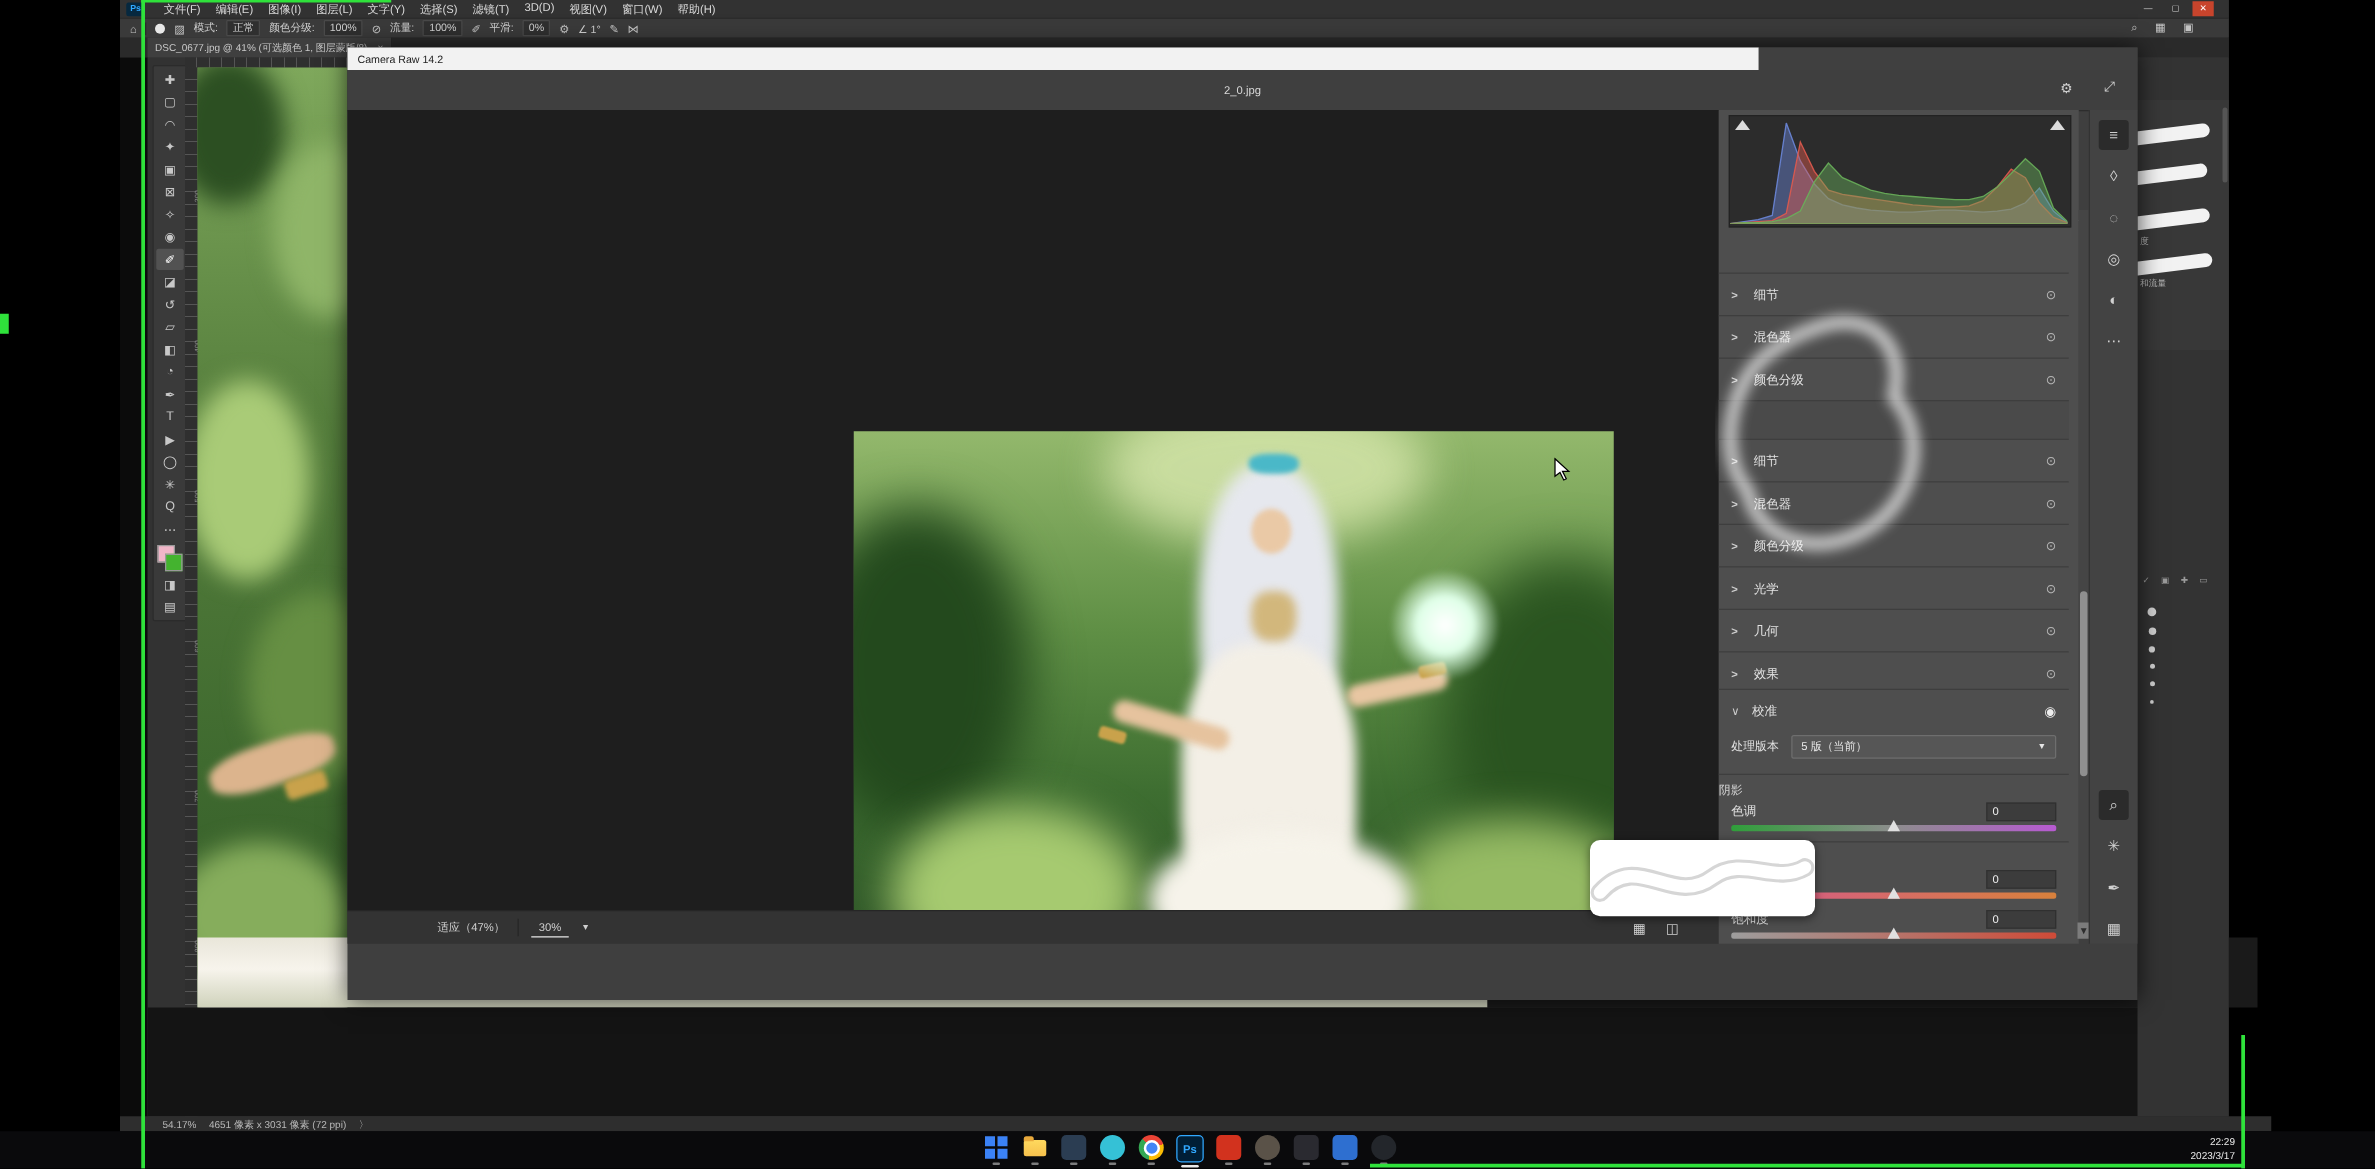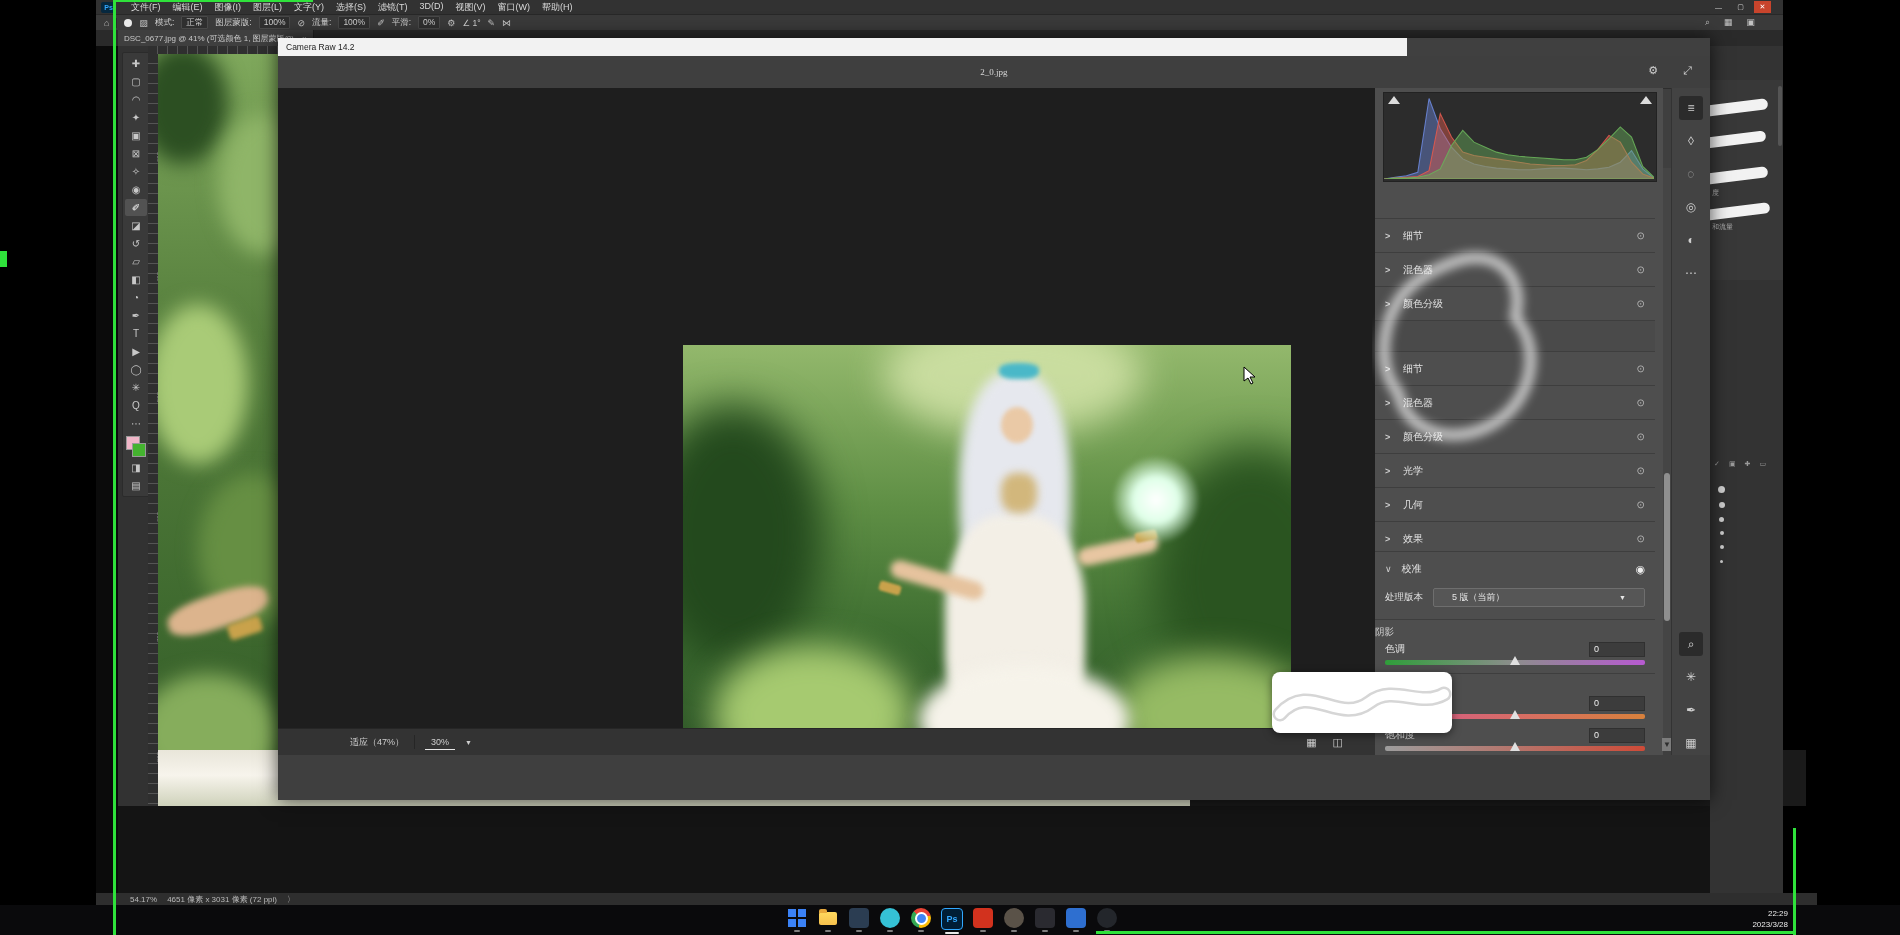--- a/index.html
+++ b/index.html
@@ -52,21 +52,21 @@
   .brush-stroke{position:absolute;height:11px;background:#f2f2f2;border-radius:6px;transform:rotate(-7deg);}
   .mini-label{position:absolute;font-size:7px;color:#b5b5b5;}
   .panel-icons-row{position:absolute;font-size:7px;color:#9a9a9a;display:flex;gap:9px;}
   .dotcol div{position:absolute;border-radius:50%;background:#d0d0d0;}
   
   .cr-dialog{left:278px;top:38px;width:1432px;height:762px;background:#3f3f3f;box-shadow:0 0 18px rgba(0,0,0,.7);}
   .cr-titlebar{left:0;top:0;width:1129px;height:18px;background:#f2f2f2;color:#222;font-size:8.5px;
                display:flex;align-items:center;padding-left:8px;box-sizing:border-box;}
   .cr-titlebar-rest{left:1129px;top:0;width:303px;height:18px;background:#404040;}
   .cr-header{left:0;top:18px;width:1432px;height:32px;background:#3f3f3f;border-bottom:1px solid #2d2d2d;}
-  .cr-filename{width:100%;text-align:center;line-height:32px;font-size:9px;color:#d9d9d9;font-family:Liberation Serif, serif;}
+  .cr-filename{width:100%;text-align:center;line-height:32px;font-size:9px;color:#d9d9d9;}
   .cr-preview{left:0;top:50px;width:1097px;height:640px;background:#1e1e1e;overflow:hidden;}
   .photo{left:405px;top:257px;width:608px;height:400px;overflow:hidden;
     background:linear-gradient(180deg,#93b86c,#5f8f45 40%,#3e6e31 72%,#2f5728);}
   .cr-previewbar{left:0;top:690px;width:1097px;height:27px;background:#333;border-top:1px solid #262626;
                  display:flex;align-items:center;font-size:9px;color:#cfcfcf;padding-left:72px;box-sizing:border-box;gap:10px;}
   .zoom-box{border-bottom:1px solid #e8e8e8;padding:2px 6px;}
   .cr-footer{left:0;top:717px;width:1432px;height:45px;background:#383838;border-top:1px solid #2b2b2b;}
   .ok-btn{position:absolute;left:1275px;top:13px;width:68px;height:22px;border:1px solid #b9b9b9;border-radius:12px;
           color:#e8e8e8;font-size:10px;display:flex;align-items:center;justify-content:center;background:transparent;}
   .cancel-btn{position:absolute;left:1365px;top:13px;width:50px;height:22px;color:#d3d3d3;font-size:10px;
@@ -79,21 +79,21 @@
   .cr-row{position:relative;height:33px;border-top:1px solid #3e3e3e;display:flex;align-items:center;
           font-size:10px;color:#e2e2e2;padding:0 10px;gap:10px;}
   .cr-row .chev{color:#cfcfcf;font-size:9px;font-weight:bold;width:8px;}
   .cr-row .eye{margin-left:auto;color:#b5b5b5;font-size:10px;}
   .cr-spacer{height:30px;border-top:1px solid #3e3e3e;background:#4a4a4a;}
   #cr-sections{position:absolute;left:0;top:130px;width:280px;}
   .calib{position:absolute;left:0;top:463px;width:280px;font-size:10px;color:#e2e2e2;}
   .calib-head{height:34px;border-top:1px solid #3e3e3e;display:flex;align-items:center;padding:0 10px;gap:10px;}
   .pv-row{display:flex;align-items:center;padding:2px 10px 8px;gap:10px;font-size:9.5px;}
   .pv-select{flex:1;background:#565656;border:1px solid #6e6e6e;height:17px;border-radius:2px;display:flex;
-             align-items:center;padding:0 18px;font-size:9px;color:#e6e6e6;justify-content:space-between;}
+             align-items:center;padding:0 7px;font-size:9px;color:#e6e6e6;justify-content:space-between;}
   .grp-title{text-align:left;color:#cfcfcf;font-size:9.5px;margin:6px 0 2px;}
   .sl-row{display:flex;align-items:center;padding:0 10px;justify-content:space-between;height:16px;}
   .sl-val{background:#3c3c3c;border:1px solid #303030;width:46px;height:13px;color:#efefef;font-size:9px;
           text-align:left;padding:0 4px;line-height:13px;}
   .sl-track{position:relative;margin:3px 10px 8px;height:5px;border-radius:2px;}
   .sl-thumb{position:absolute;left:50%;top:-4px;margin-left:-5px;width:0;height:0;
             border-left:5px solid transparent;border-right:5px solid transparent;border-bottom:9px solid #e0e0e0;}
   .calib-divider{height:1px;background:#3e3e3e;margin:4px 0;}
   
   .cr-toolbar{left:1393px;top:50px;width:39px;height:667px;background:#434343;border-left:1px solid #333;
@@ -150,21 +150,21 @@
     <div class="abs winctrl" style="left:1636px;">▢</div>
     <div class="abs winctrl" style="left:1658px;background:#c8442c;color:#fff;">✕</div>
 
     <div class="abs optionsbar">
       <span class="ob-ico">⌂</span>
       <span class="ob-sep"></span>
       <span class="brush-dot"></span>
       <span class="ob-ico">▨</span>
       <span>模式:</span>
       <span class="ob-box">正常</span>
-      <span>图层蒙版:</span>
+      <span>颜色分级:</span>
       <span class="ob-box">100%</span>
       <span class="ob-ico">⊘</span>
       <span>流量:</span>
       <span class="ob-box">100%</span>
       <span class="ob-ico">✐</span>
       <span>平滑:</span>
       <span class="ob-box">0%</span>
       <span class="ob-ico">⚙</span>
       <span>∠ 1°</span>
       <span class="ob-ico">✎</span>
@@ -521,16 +521,16 @@
           <div class="tb-tile" style="background: rgb(46, 111, 208);"></div>
           <div class="tb-ind"></div>
         </div>
         <div class="tb-ico">
           <div class="tb-tile" style="background: rgb(35, 38, 43); border-radius: 50%;"></div>
           <div class="tb-ind"></div>
         </div>
       </div>
     <div class="clock">
       <div>22:29</div>
-      <div>2023/3/28</div>
+      <div>2023/3/17</div>
     </div>
   </div>
 </div>
 
 </body></html>

